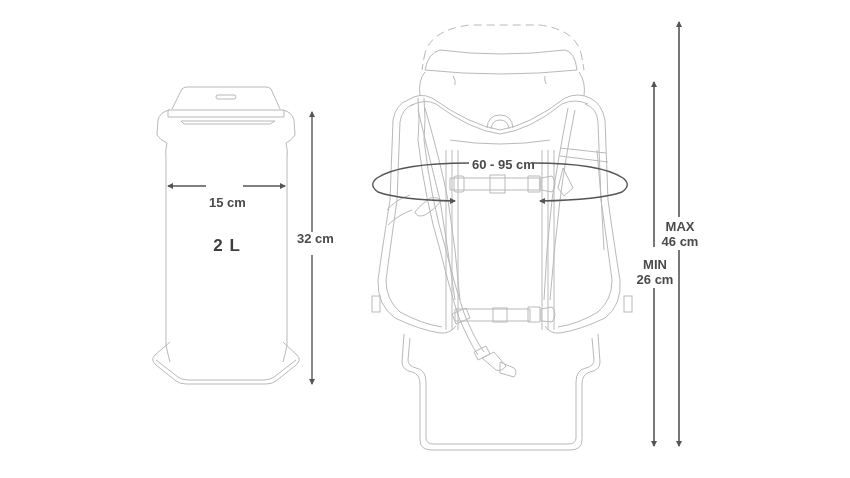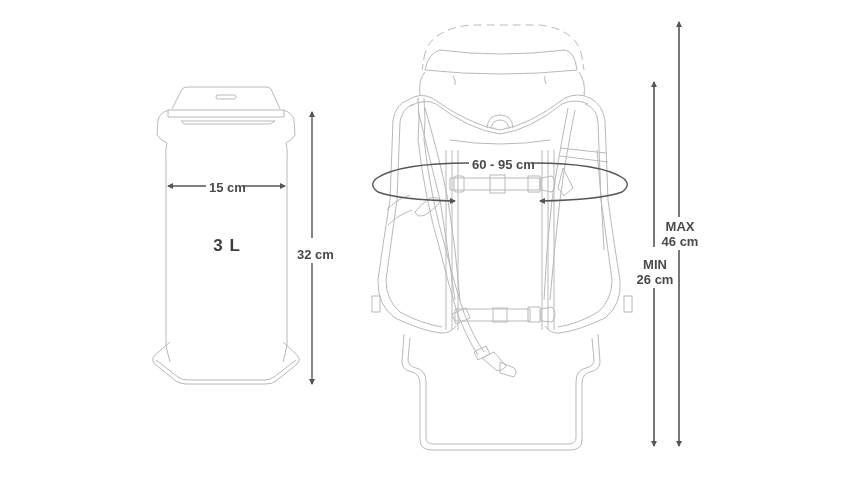--- a/index.html
+++ b/index.html
@@ -130,23 +130,23 @@
     <g stroke="#555555" stroke-width="1.6" fill="none">
       <line x1="654" y1="247" x2="654" y2="82" marker-end="url(#ah)"></line>
       <line x1="654" y1="277" x2="654" y2="446" marker-end="url(#ah)"></line>
     </g>
     <g stroke="#555555" stroke-width="1.6" fill="none">
       <line x1="679" y1="217" x2="679" y2="22" marker-end="url(#ah)"></line>
       <line x1="679" y1="248" x2="679" y2="446" marker-end="url(#ah)"></line>
     </g>
   </svg>
 
-  <div class="lbl small" style="left:209px; top:181px; width:32px;">15 cm</div>
-  <div class="lbl small" style="left:297px; top:248px; width:32px;">32 cm</div>
-  <div class="lbl big" style="left:205px; top:236px; width:44px;">3 L</div>
+  <div class="lbl small" style="left:209px; top:196px; width:32px;">15 cm</div>
+  <div class="lbl small" style="left:297px; top:232px; width:32px;">32 cm</div>
+  <div class="lbl big" style="left:205px; top:236px; width:44px;">2 L</div>
 
   <div class="lbl small" style="left:472px; top:158px; width:58px;">60 - 95 cm</div>
 
   <div class="lbl small stack" style="left:640px; top:250px; width:30px;margin-top:8px;">
     <span>MIN</span>
     <span>26 cm</span>
   </div>
   <div class="lbl small stack" style="left:664px; top:220px; width:32px;justify-content:space-between;">
     <span>MAX</span>
     <span>46 cm</span>

